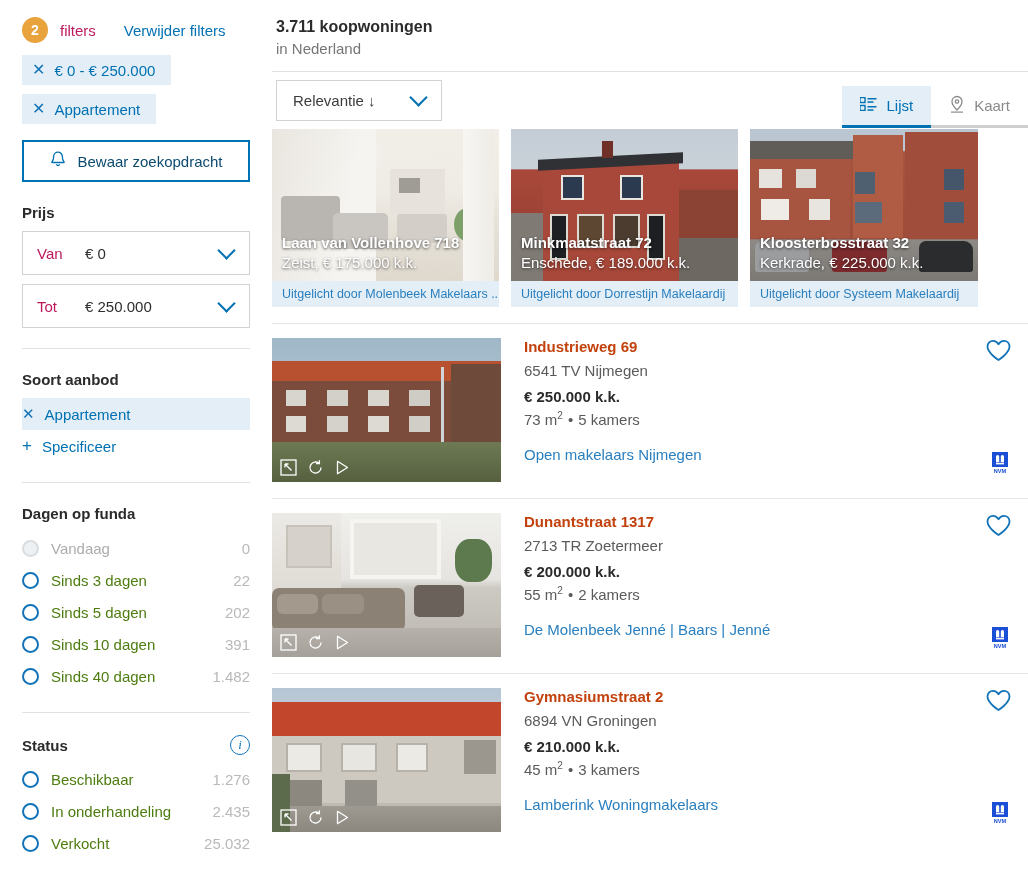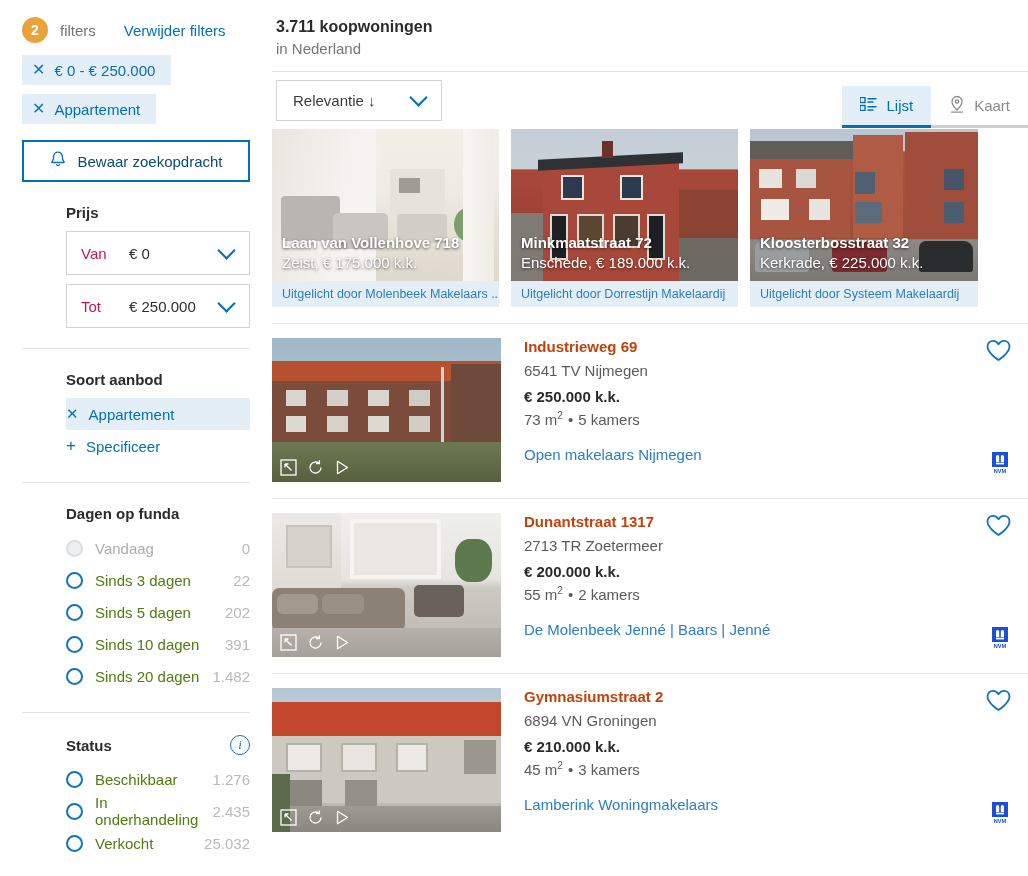--- a/index.html
+++ b/index.html
@@ -19,42 +19,42 @@
   .filters-head {
     display: flex; align-items: center; padding: 14px 22px 0 22px; height: 46px;
   }
   .filter-count {
     width: 26px; height: 26px; border-radius: 50%;
     background: #e8a33d; color: #ffffff;
     font-size: 14px; font-weight: bold;
     display: flex; align-items: center; justify-content: center;
     margin-right: 12px;
   }
-  .filters-word { font-size: 15px; color: #737373; }
+  .filters-word { font-size: 15px; color: #be185d; }
   .clear-filters {
     margin-left: 28px; font-size: 15px; color: #0071b3; cursor: pointer;
   }
   .pill {
     display: flex; align-items: center;
     background: #e3eef6; color: #0071b3;
     height: 30px; margin: 9px 0 0 22px;
     padding: 0 16px 0 10px; font-size: 15px;
     width: fit-content; cursor: pointer;
   }
   .pill .x { font-size: 16px; margin-right: 9px; color: #1273b8; line-height: 1; }
   .save-search {
     margin: 16px 22px 0 22px; height: 42px;
     border: 2px solid #0071b3; color: #0c4a6e;
     display: flex; align-items: center; justify-content: center;
     font-size: 15px; background: #fff; cursor: pointer;
   }
   .save-search svg { margin-right: 10px; }
 
   .sec-title { font-size: 15px; font-weight: bold; color: #2b2b2b; margin: 0 0 10px 22px; }
-  .sec { margin-top: 22px; padding-left: 44px; }
+  .sec { margin-top: 22px; }
   .selectbox {
     margin: 0 22px 9px 22px; height: 44px; border: 1px solid #d2d2d2;
     display: flex; align-items: center; padding: 0 12px 0 14px;
     font-size: 15px; background: #fff; cursor: pointer;
   }
   .selectbox .lbl { color: #be185d; width: 48px; }
   .selectbox .val { color: #2e2e2e; flex: 1; }
   .chev {
     width: 13px; height: 13px; border-right: 2px solid #0071b3; border-bottom: 2px solid #0071b3;
     transform: rotate(45deg); margin-right: 4px; margin-top: -5px;
@@ -245,21 +245,21 @@
         <span class="radio-label">Sinds 5 dagen</span>
         <span class="radio-count">202</span>
       </div>
       <div class="radio-row">
         <span class="radio"></span>
         <span class="radio-label">Sinds 10 dagen</span>
         <span class="radio-count">391</span>
       </div>
       <div class="radio-row">
         <span class="radio"></span>
-        <span class="radio-label">Sinds 20 dagen</span>
+        <span class="radio-label">Sinds 40 dagen</span>
         <span class="radio-count">1.482</span>
       </div>
     </div>
 
     <div class="hr"></div>
 
     <div class="sec">
       <div class="sec-title-row">
         <div class="sec-title">Status</div>
         <div class="info-icon">i</div>

